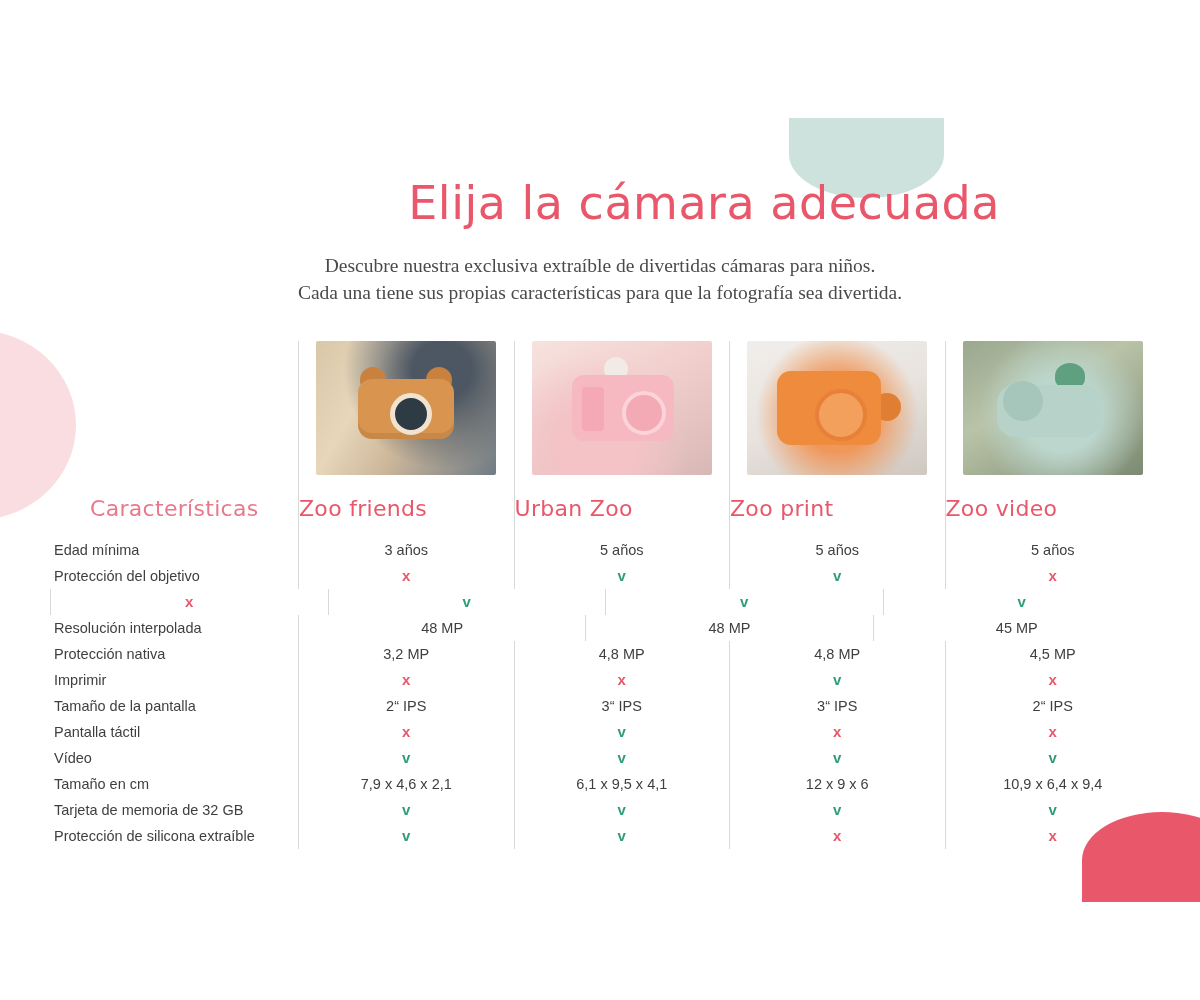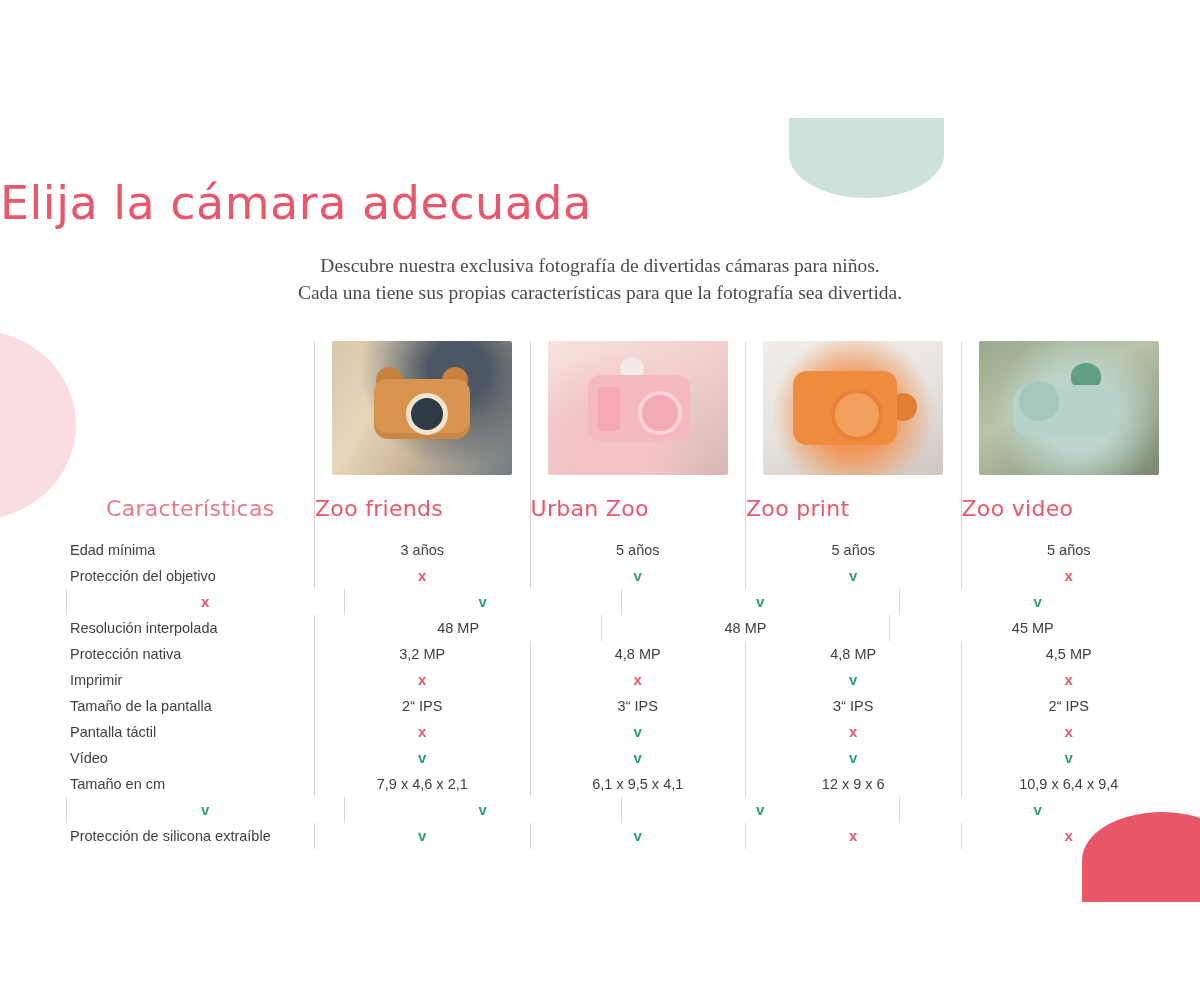--- a/index.html
+++ b/index.html
@@ -52,21 +52,21 @@
   .page {
     position: relative;
     width: 1200px;
     height: 1000px;
   }
   .title {
     position: absolute;
     top: 176px;
     left: 0;
     width: 1000px;
-    text-align: left;
+    text-align: right;
     font-family: "DejaVu Sans", sans-serif;
     font-size: 46px;
     font-weight: 400;
     letter-spacing: 0.5px;
     color: #e8576a;
   }
   .subtitle {
     position: absolute;
     top: 252px;
     left: 0;
@@ -76,21 +76,21 @@
     font-size: 19.5px;
     line-height: 27px;
     color: #4a4a4a;
   }
   .subtitle .line2 { display: block; }
 
   
   .table {
     position: absolute;
     top: 341px;
-    left: 66px;
+    left: 50px;
     width: 1110px;
   }
   .row {
     display: flex;
     align-items: stretch;
   }
   .col-label {
     width: 248px;
     flex: 0 0 248px;
     box-sizing: border-box;
@@ -208,21 +208,21 @@
 
 <div class="page">
 
   <div class="blob blob-mint"></div>
   <div class="blob blob-pink-left"></div>
   <div class="blob blob-red-right"></div>
 
   <div class="title">Elija la cámara adecuada</div>
 
   <div class="subtitle">
-    <span class="line1">Descubre nuestra exclusiva fotografía de divertidas cámaras para niños.</span>
+    <span class="line1">Descubre nuestra exclusiva extraíble de divertidas cámaras para niños.</span>
     <span class="line2">Cada una tiene sus propias características para que la fotografía sea divertida.</span>
   </div>
 
   <div class="table">
 
     <div class="row head-row">
       <div class="col-label"></div>
       <div class="col">
         <div class="photo photo-1">
           <div class="cam cam-ear-1a"></div>
@@ -336,20 +336,21 @@
           <div class="col"><span class="mark-yes">v</span></div>
         </div>
         <div class="row data-row">
           <div class="col-label">Tamaño en cm</div>
           <div class="col"><span>7,9 x 4,6 x 2,1</span></div>
           <div class="col"><span>6,1 x 9,5 x 4,1</span></div>
           <div class="col"><span>12 x 9 x 6</span></div>
           <div class="col"><span>10,9 x 6,4 x 9,4</span></div>
         </div>
         <div class="row data-row">
+          <div class="col-label">Tarjeta de memoria de 32 GB</div>
           <div class="col"><span class="mark-yes">v</span></div>
           <div class="col"><span class="mark-yes">v</span></div>
           <div class="col"><span class="mark-yes">v</span></div>
           <div class="col"><span class="mark-yes">v</span></div>
         </div>
         <div class="row data-row">
           <div class="col-label">Protección de silicona extraíble</div>
           <div class="col"><span class="mark-yes">v</span></div>
           <div class="col"><span class="mark-yes">v</span></div>
           <div class="col"><span class="mark-no">x</span></div>

